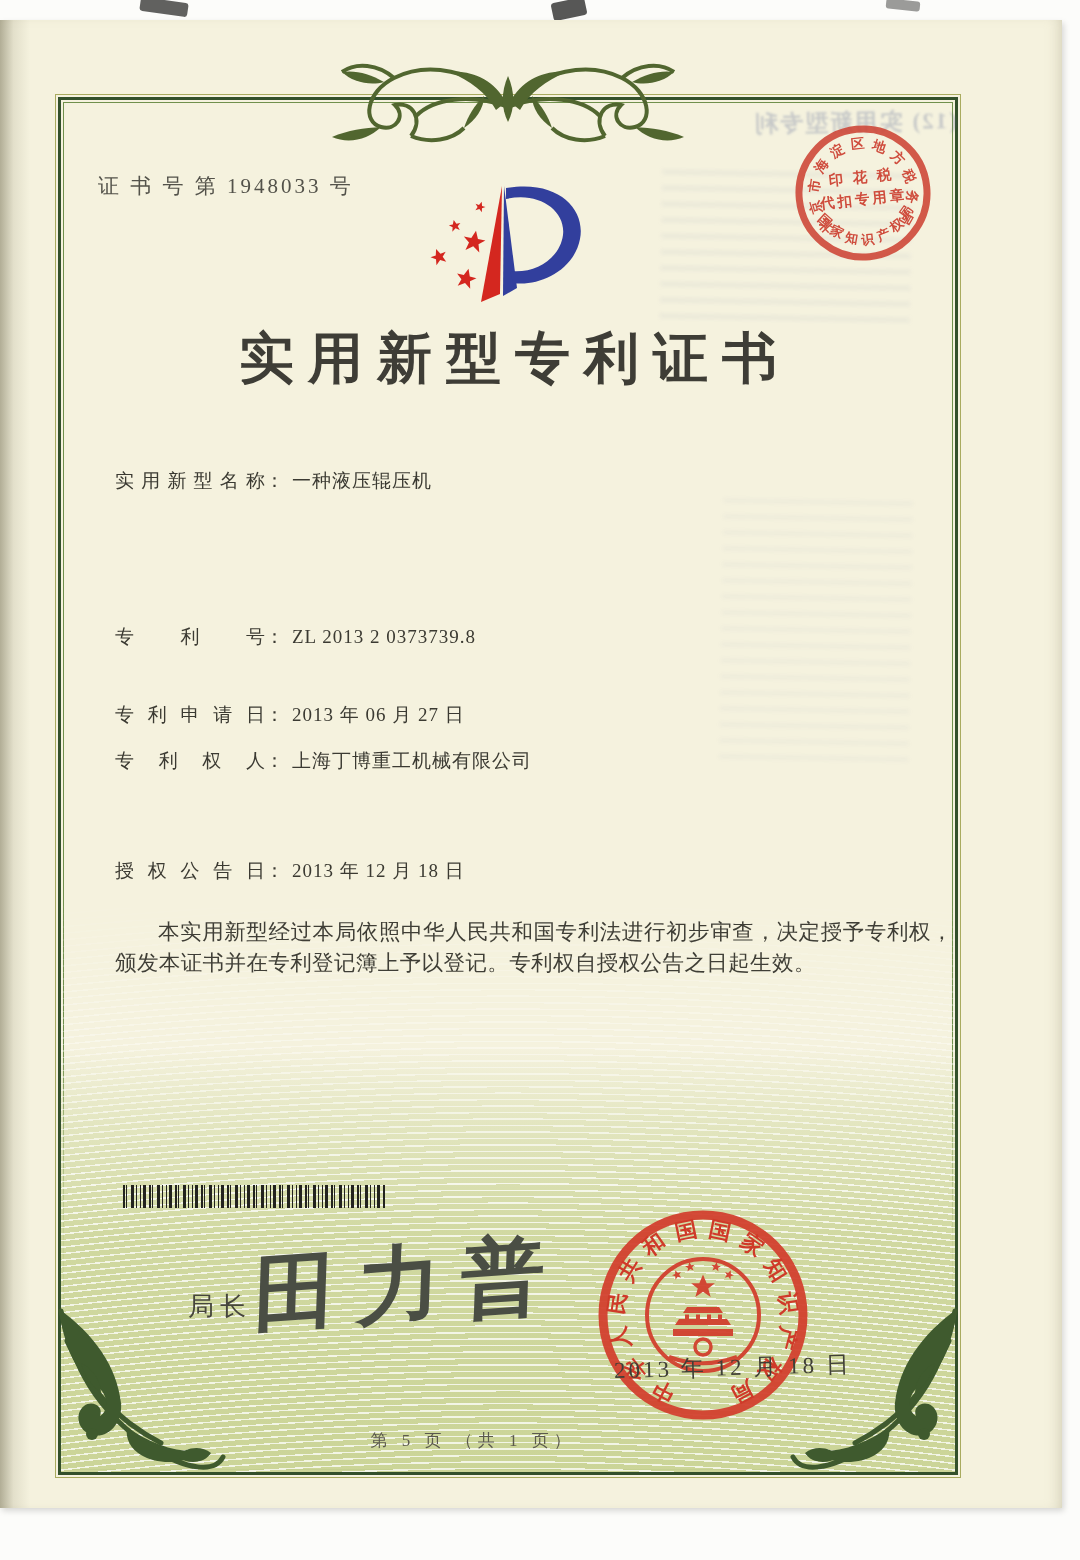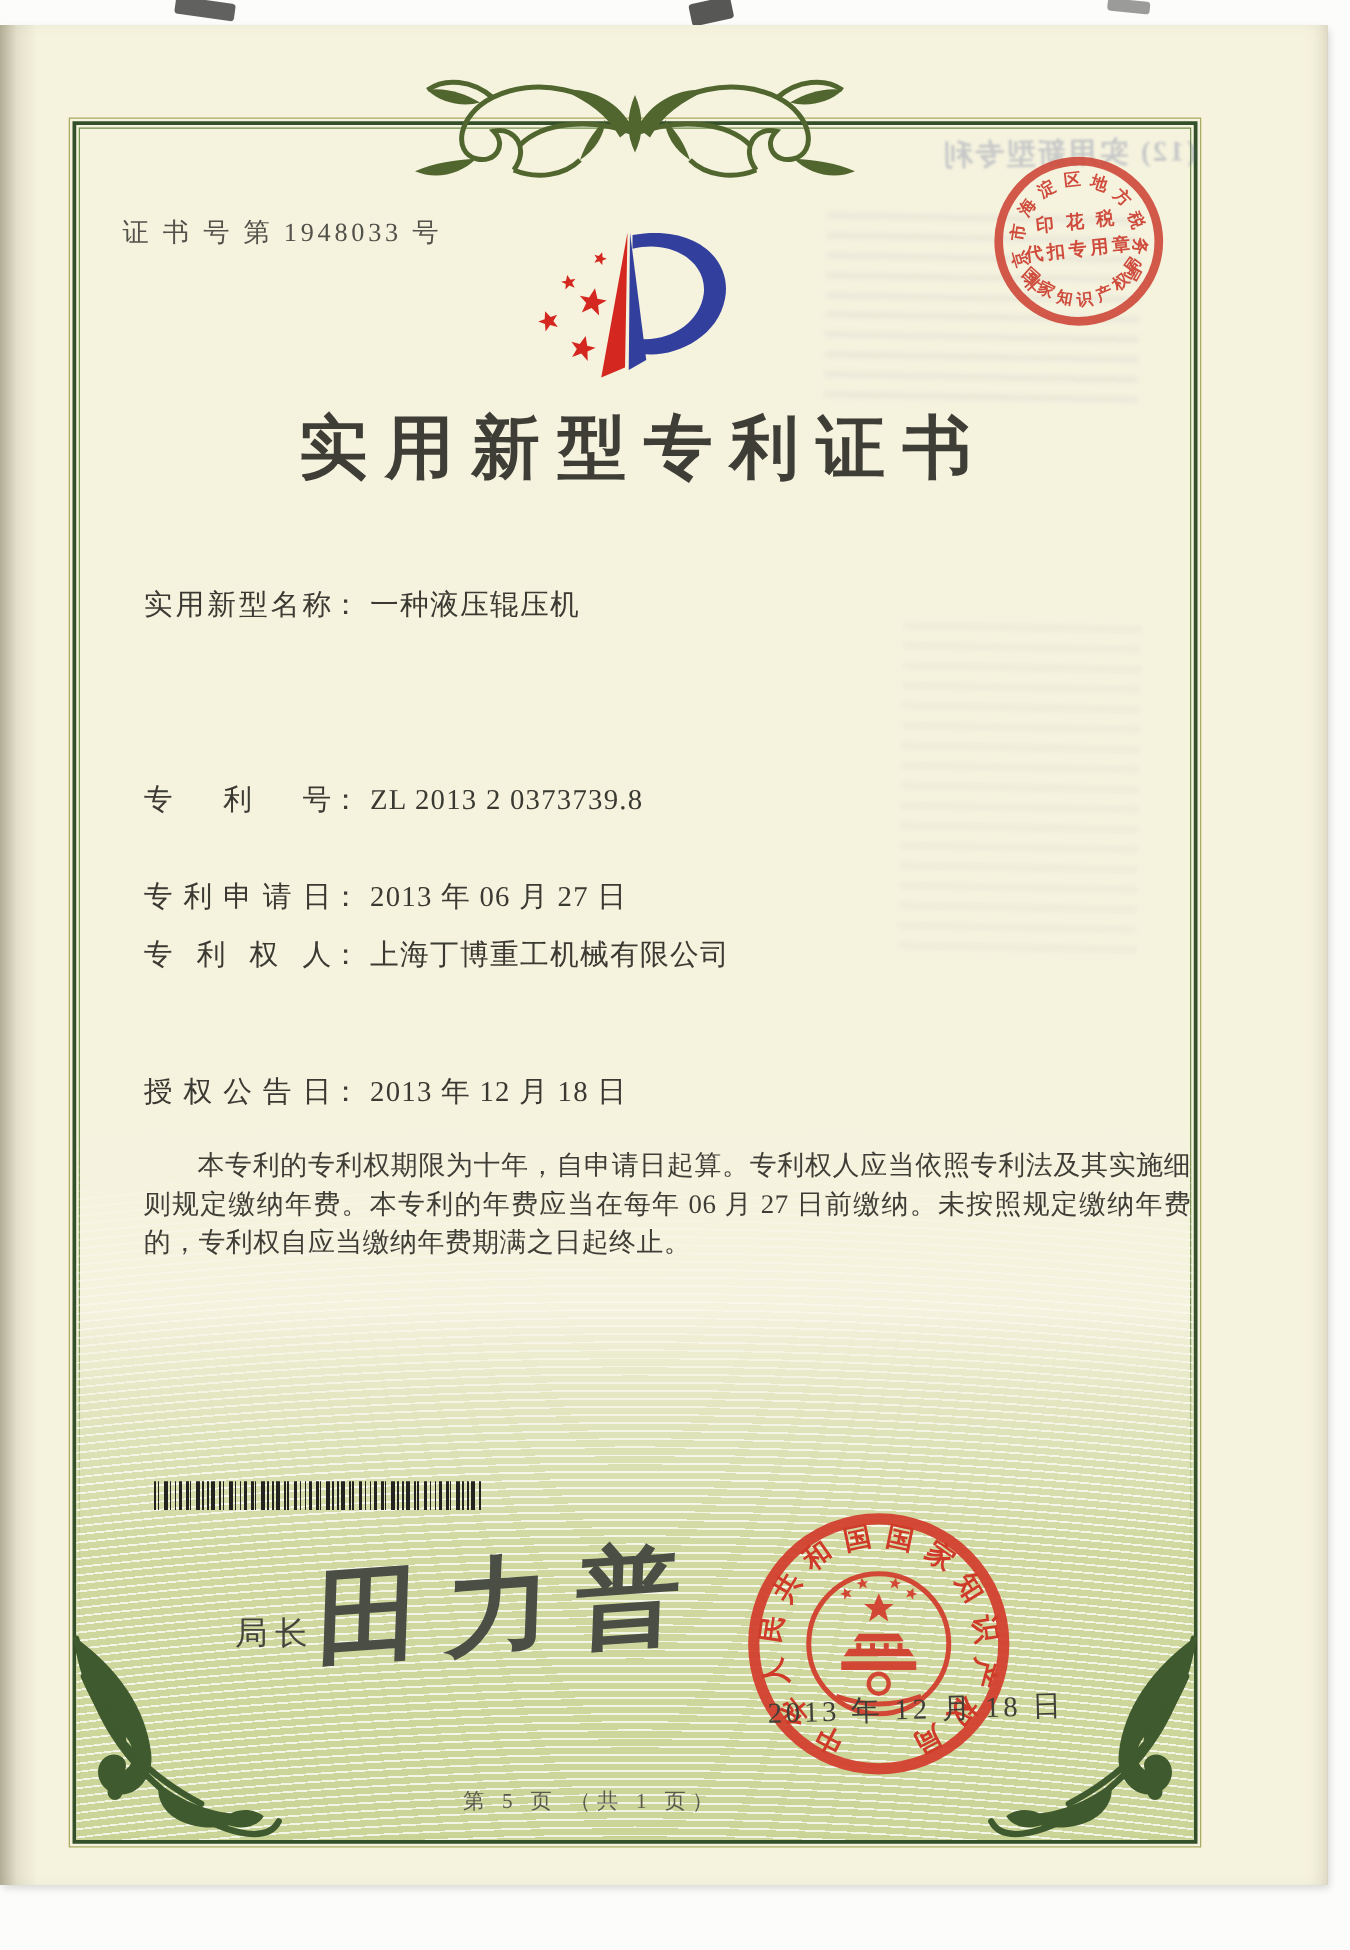--- a/index.html
+++ b/index.html
@@ -29,21 +29,21 @@
   
   .certno{position:absolute;left:37px;top:72px;font-size:21px;letter-spacing:3px;color:#53524a;}
   .logo{position:absolute;left:357px;top:83px;width:180px;height:142px;}
   .ghost-line{position:absolute;left:556px;top:8px;width:340px;font-size:23px;font-weight:bold;
               color:rgba(92,106,150,.30);transform:scaleX(-1) rotate(1deg);filter:blur(1px);letter-spacing:2px;}
   .ghost-blob{position:absolute;filter:blur(2px);transform:rotate(1deg);
               background:repeating-linear-gradient(0deg,rgba(118,128,162,.10) 0 4px,rgba(118,128,162,0) 4px 16px);}
   .title{position:absolute;left:0;top:222px;width:100%;text-align:center;font-size:55px;font-weight:700;
          letter-spacing:14px;text-indent:14px;color:#3e3d36;}
   
-  .row{position:absolute;left:54px;white-space:nowrap;font-size:23px;color:#3b3a32;}
+  .row{position:absolute;left:54px;white-space:nowrap;font-size:19px;color:#3b3a32;}
   .flabel{display:inline-block;width:150px;text-align:justify;text-align-last:justify;}
   .fval{margin-left:8px;letter-spacing:1px;}
   
   .body-text{position:absolute;left:54px;top:817px;width:838px;font-size:21.5px;line-height:31px;
              color:#3f3e36;text-align:justify;letter-spacing:.4px;}
   .body-text p{margin:0;text-indent:2em;}
   
   .barcode{position:absolute;left:62px;top:1085px;width:262px;height:23px;
     background:repeating-linear-gradient(90deg,#23231f 0 2px,transparent 2px 3px,#23231f 3px 4px,transparent 4px 8px,#23231f 8px 11px,transparent 11px 13px,#23231f 13px 14px,transparent 14px 17px,#23231f 17px 18px,transparent 18px 20px,#23231f 20px 23px,transparent 23px 26px);}
   
@@ -198,21 +198,21 @@
           <span class="flabel">专利申请日</span><span>：</span><span class="fval">2013 年 06 月 27 日</span>
         </div>
         <div class="row" style="top:648px">
           <span class="flabel">专利权人</span><span>：</span><span class="fval">上海丁博重工机械有限公司</span>
         </div>
         <div class="row" style="top:758px">
           <span class="flabel">授权公告日</span><span>：</span><span class="fval">2013 年 12 月 18 日</span>
         </div>
 
         <div class="body-text">
-          <p>本专利的专利权期限为十年，自申请日起算。专利权人应当依照专利法及其实施细则规定缴纳年费。本专利的年费应当在每年 06 月 27 日前缴纳。未按照规定缴纳年费的，专利权自应当缴纳年费期满之日起终止。</p>
+          <p>本实用新型经过本局依照中华人民共和国专利法进行初步审查，决定授予专利权，颁发本证书并在专利登记簿上予以登记。专利权自授权公告之日起生效。</p>
         </div>
 
         <div class="barcode"></div>
 
         <div class="sig-title">局长</div>
         <div class="sig-name">田力普</div>
 
         <div class="seal">
           <svg viewBox="0 0 216 216">
             <defs>

